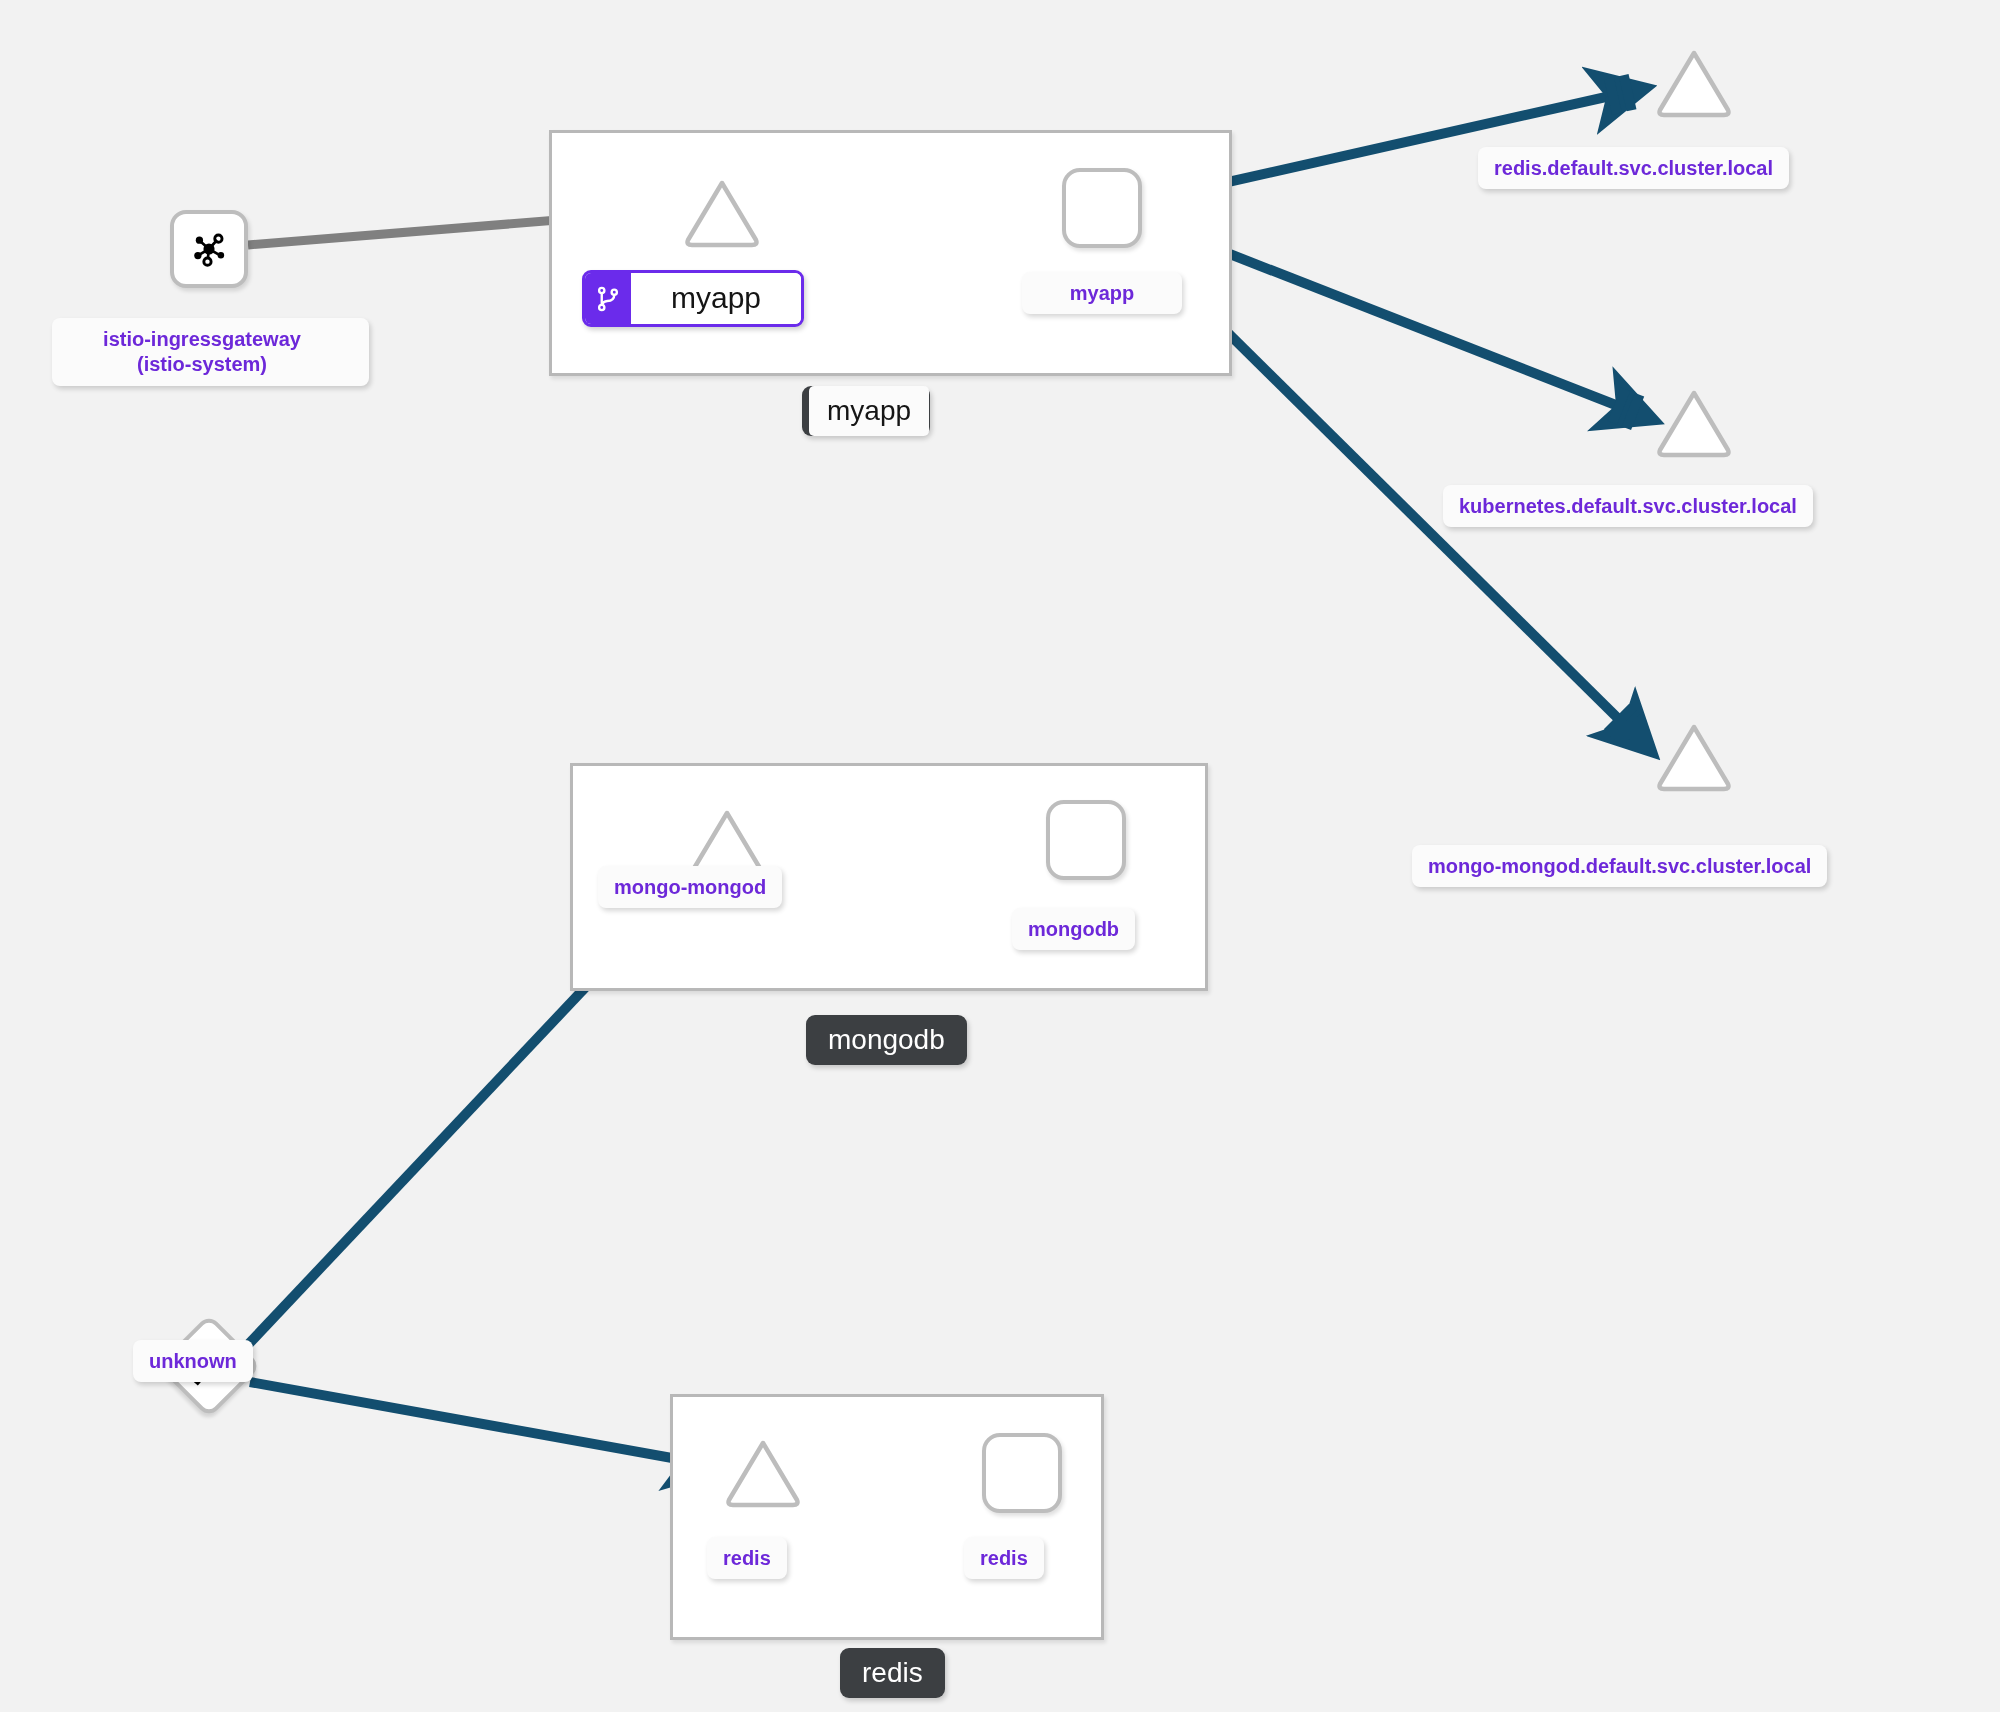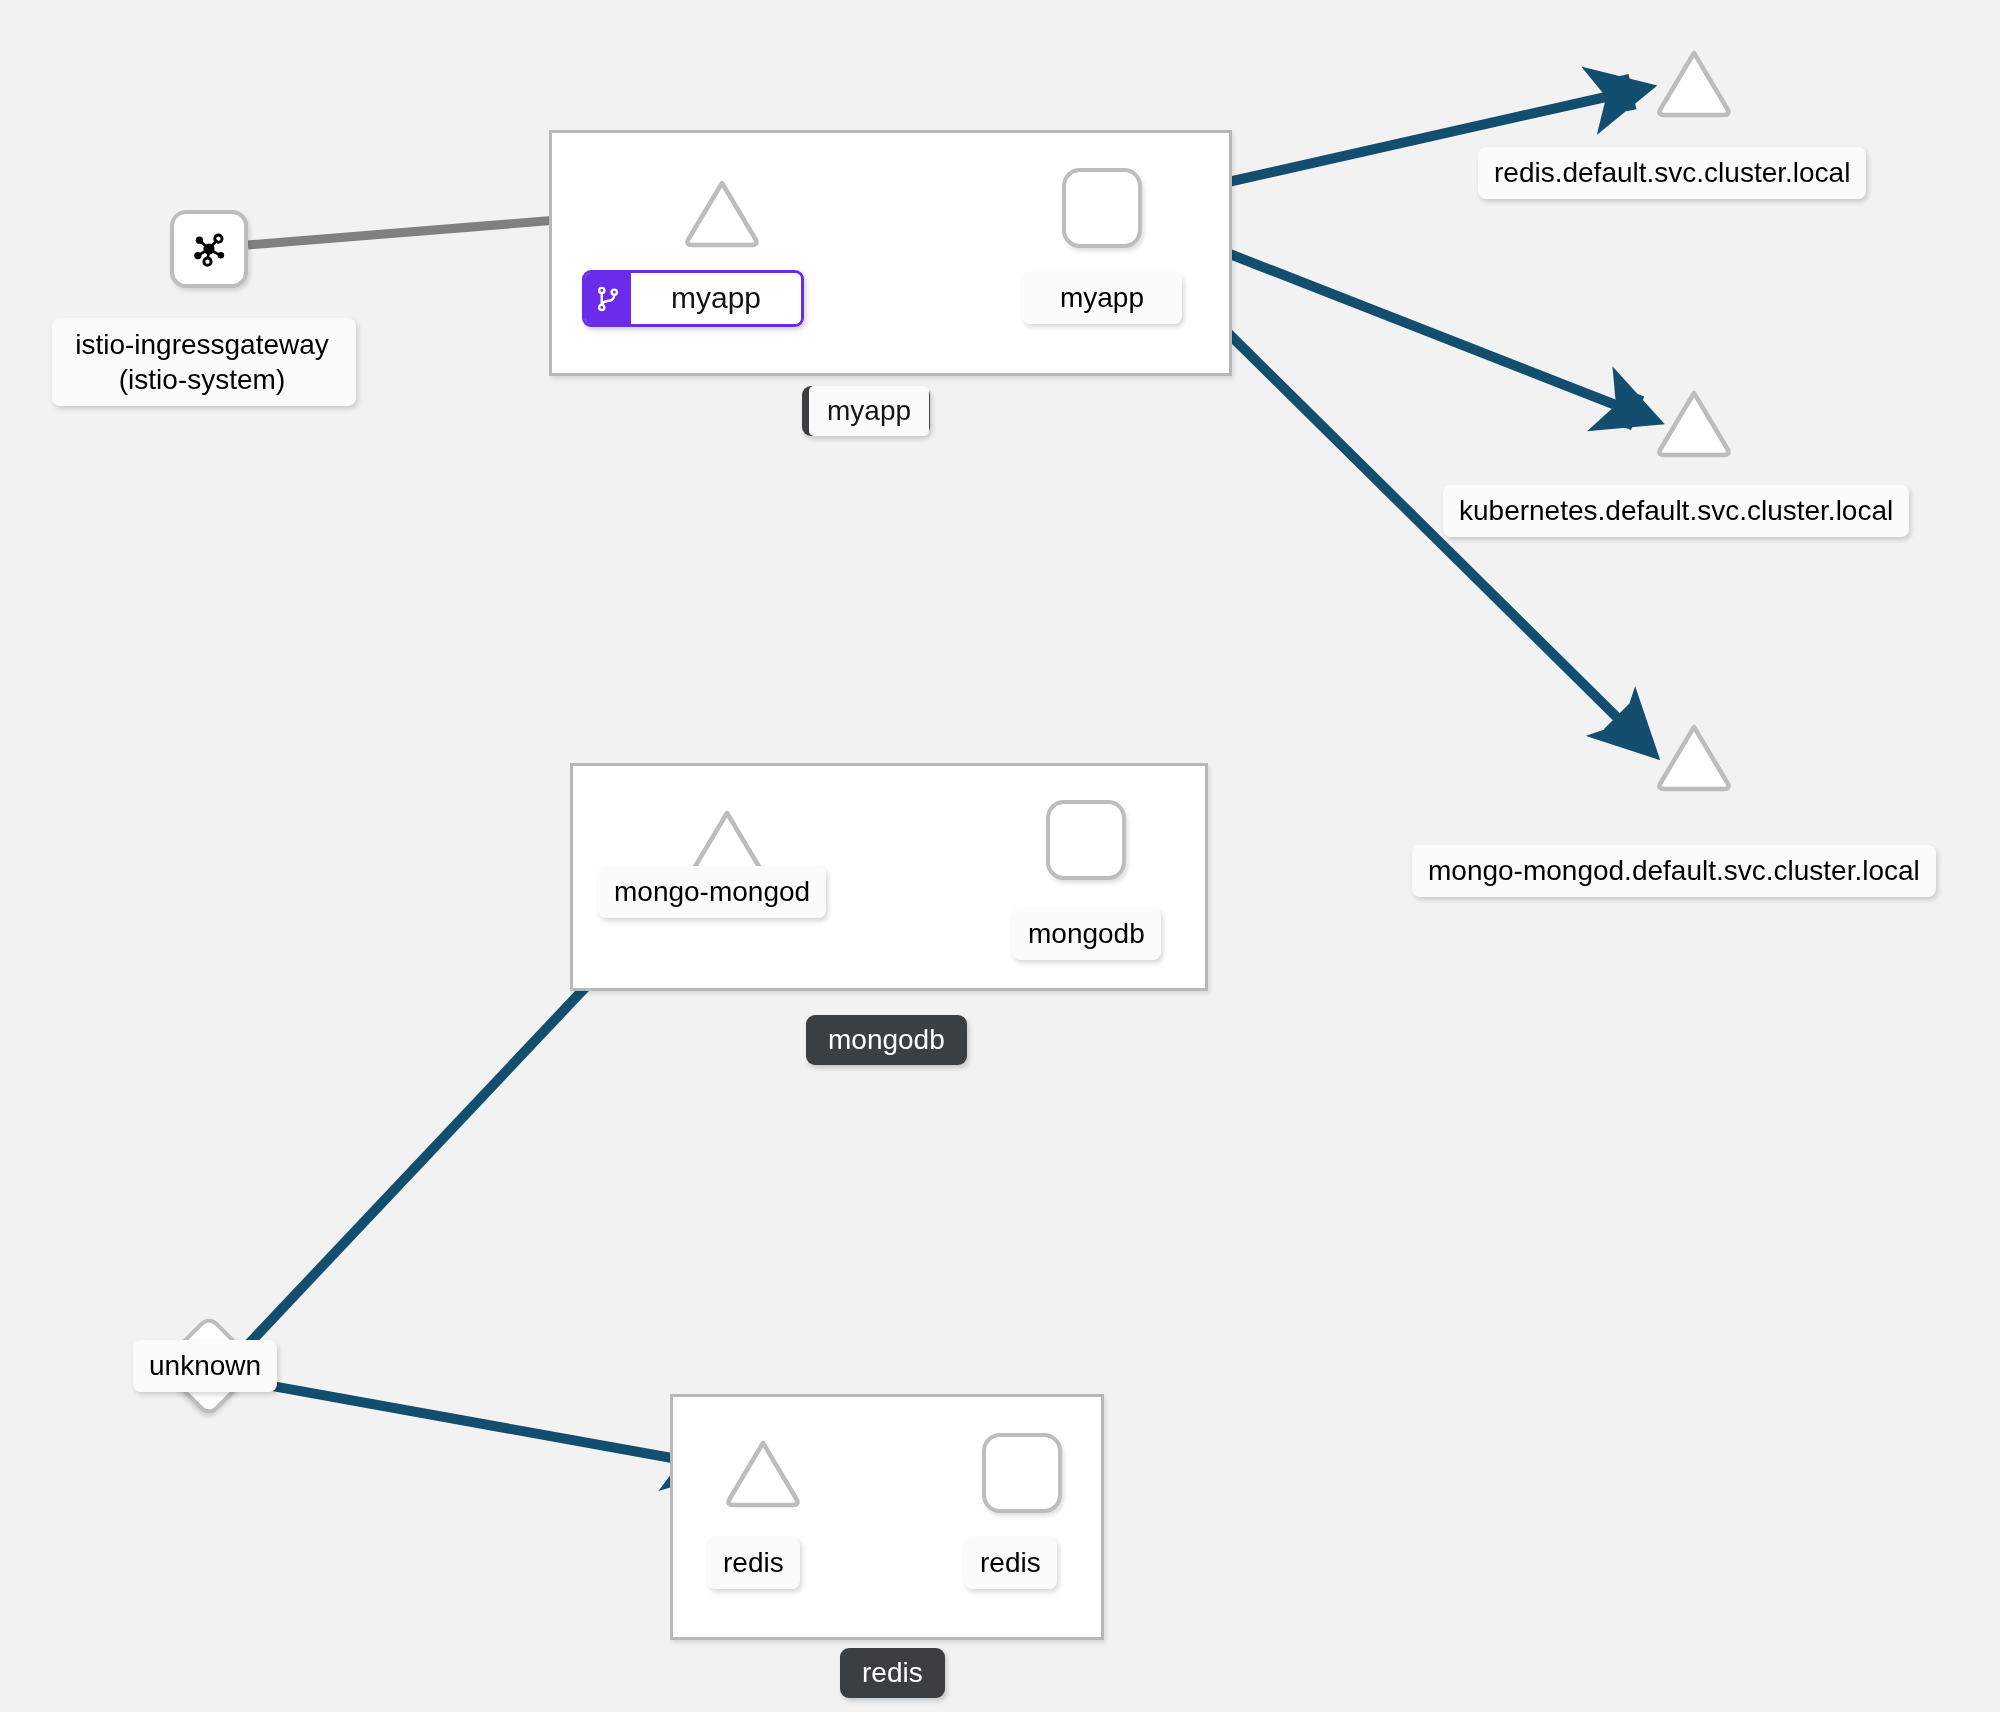--- a/index.html
+++ b/index.html
@@ -78,26 +78,27 @@
     display: flex;
     align-items: center;
     justify-content: center;
   }
   
   .lbl {
     position: absolute;
     background: #fbfbfb;
     border-radius: 8px;
     padding: 9px 16px;
-    font-size: 28px;
+    font-size: 20px;
     line-height: 1.22;
-    color: #000000;
+    color: #6d28d9;
     white-space: nowrap;
     box-shadow: 2px 3px 5px rgba(0,0,0,0.16);
     z-index: 9;
+    font-weight: bold;
   }
   .lbl.center { text-align: center; }
   .lbl-2line { line-height: 1.25; }
 
   
   .lbl-badged {
     position: absolute;
     display: flex;
     align-items: stretch;
     border-radius: 9px;
@@ -242,21 +243,21 @@
         <circle cx="12" cy="12" r="2.9" fill="#000"></circle>
         <circle cx="7.0" cy="7.4" r="1.9" fill="#000"></circle>
         <circle cx="16.9" cy="6.6" r="1.9" fill="none" stroke="#000" stroke-width="1.5"></circle>
         <circle cx="6.2" cy="15.4" r="1.9" fill="#000"></circle>
         <circle cx="11.2" cy="18.6" r="1.9" fill="none" stroke="#000" stroke-width="1.5"></circle>
         <circle cx="18.2" cy="15.2" r="1.7" fill="#000"></circle>
         <path d="M12 12 L7.6 8.1 M12 12 L16.2 7.3 M12 12 L7.0 14.9 M12 12 L11.4 16.9 M12 12 L16.9 14.8" stroke="#000" stroke-width="1.4" fill="none"></path>
       </svg>
     </div>
   </div>
-  <div class="lbl center lbl-2line" style="left:52px; top:318px; width:300px; padding-left:0; padding-right:4px;">
+  <div class="lbl center lbl-2line" style="left:52px; top:318px; width:300px; padding-left:0; padding-right:17px;">
     <div>istio-ingressgateway</div>
     <div>(istio-system)</div>
   </div>
 
   <div class="node node-svc" style="left:683px; top:178px;">
     <svg width="78" height="70" viewBox="0 0 78 70">
       <path d="M39 5 L73 62 Q75 67 69 67 L9 67 Q3 67 5 62 Z" fill="#ffffff" stroke="#bdbdbd" stroke-width="4.5" stroke-linejoin="round"></path>
     </svg>
   </div>
   <div class="lbl-badged" style="left:582px; top:270px;">

